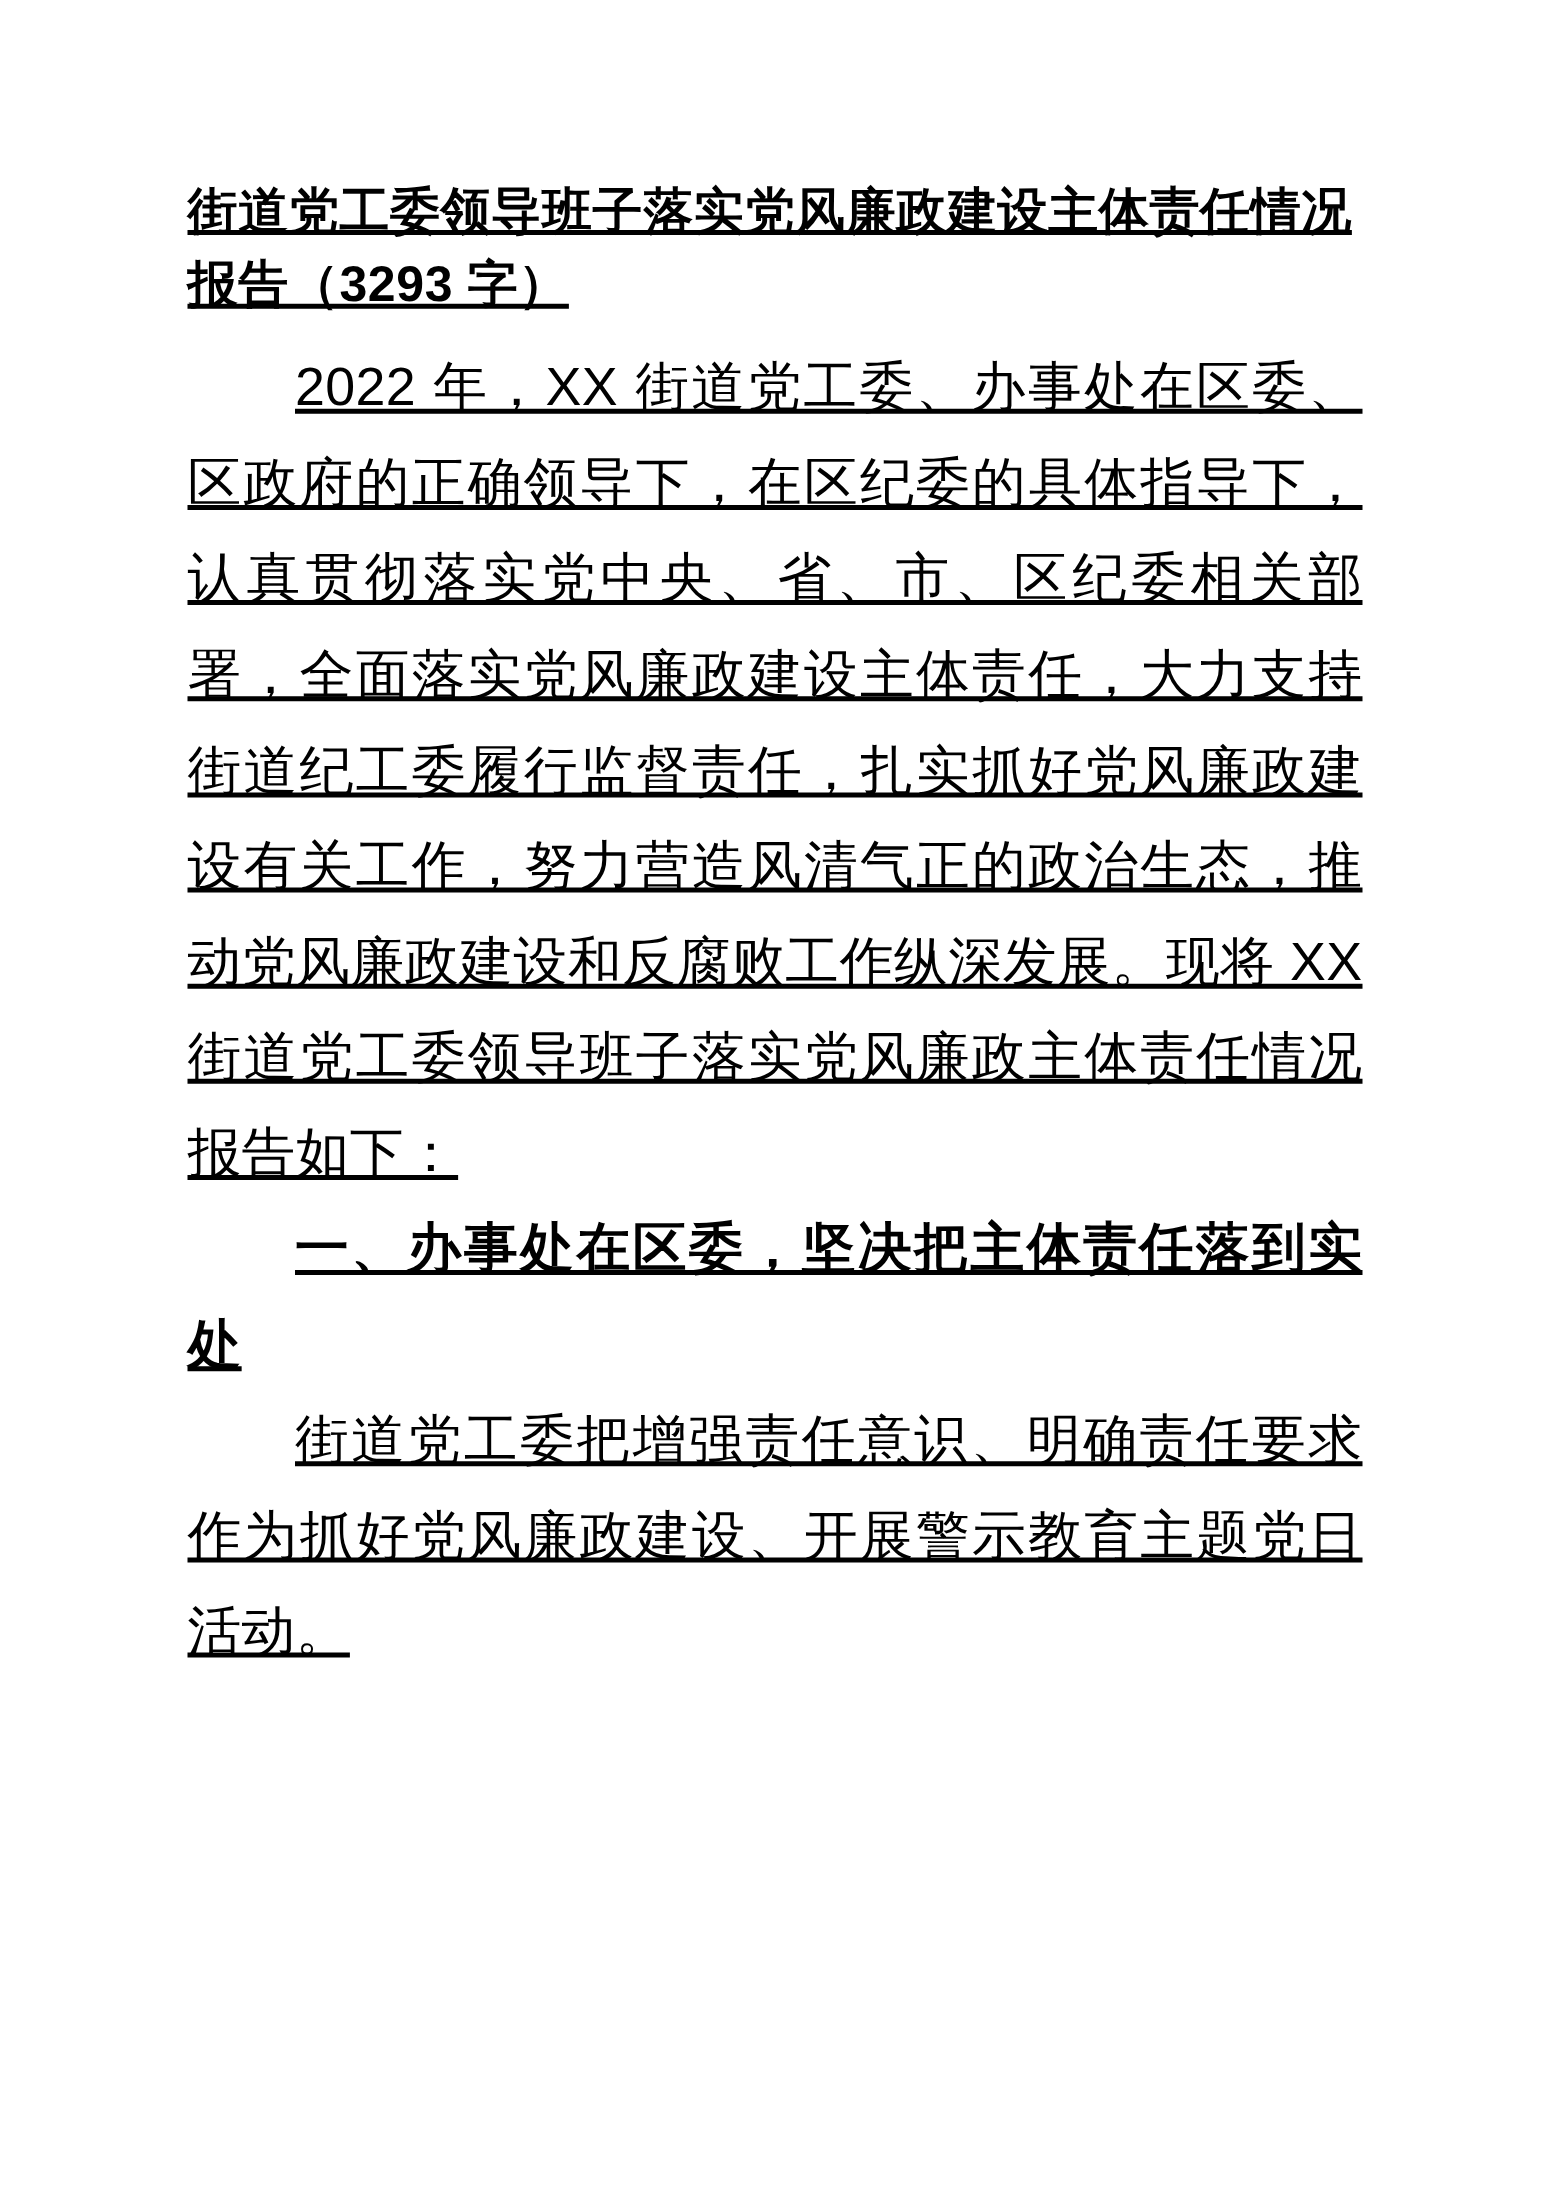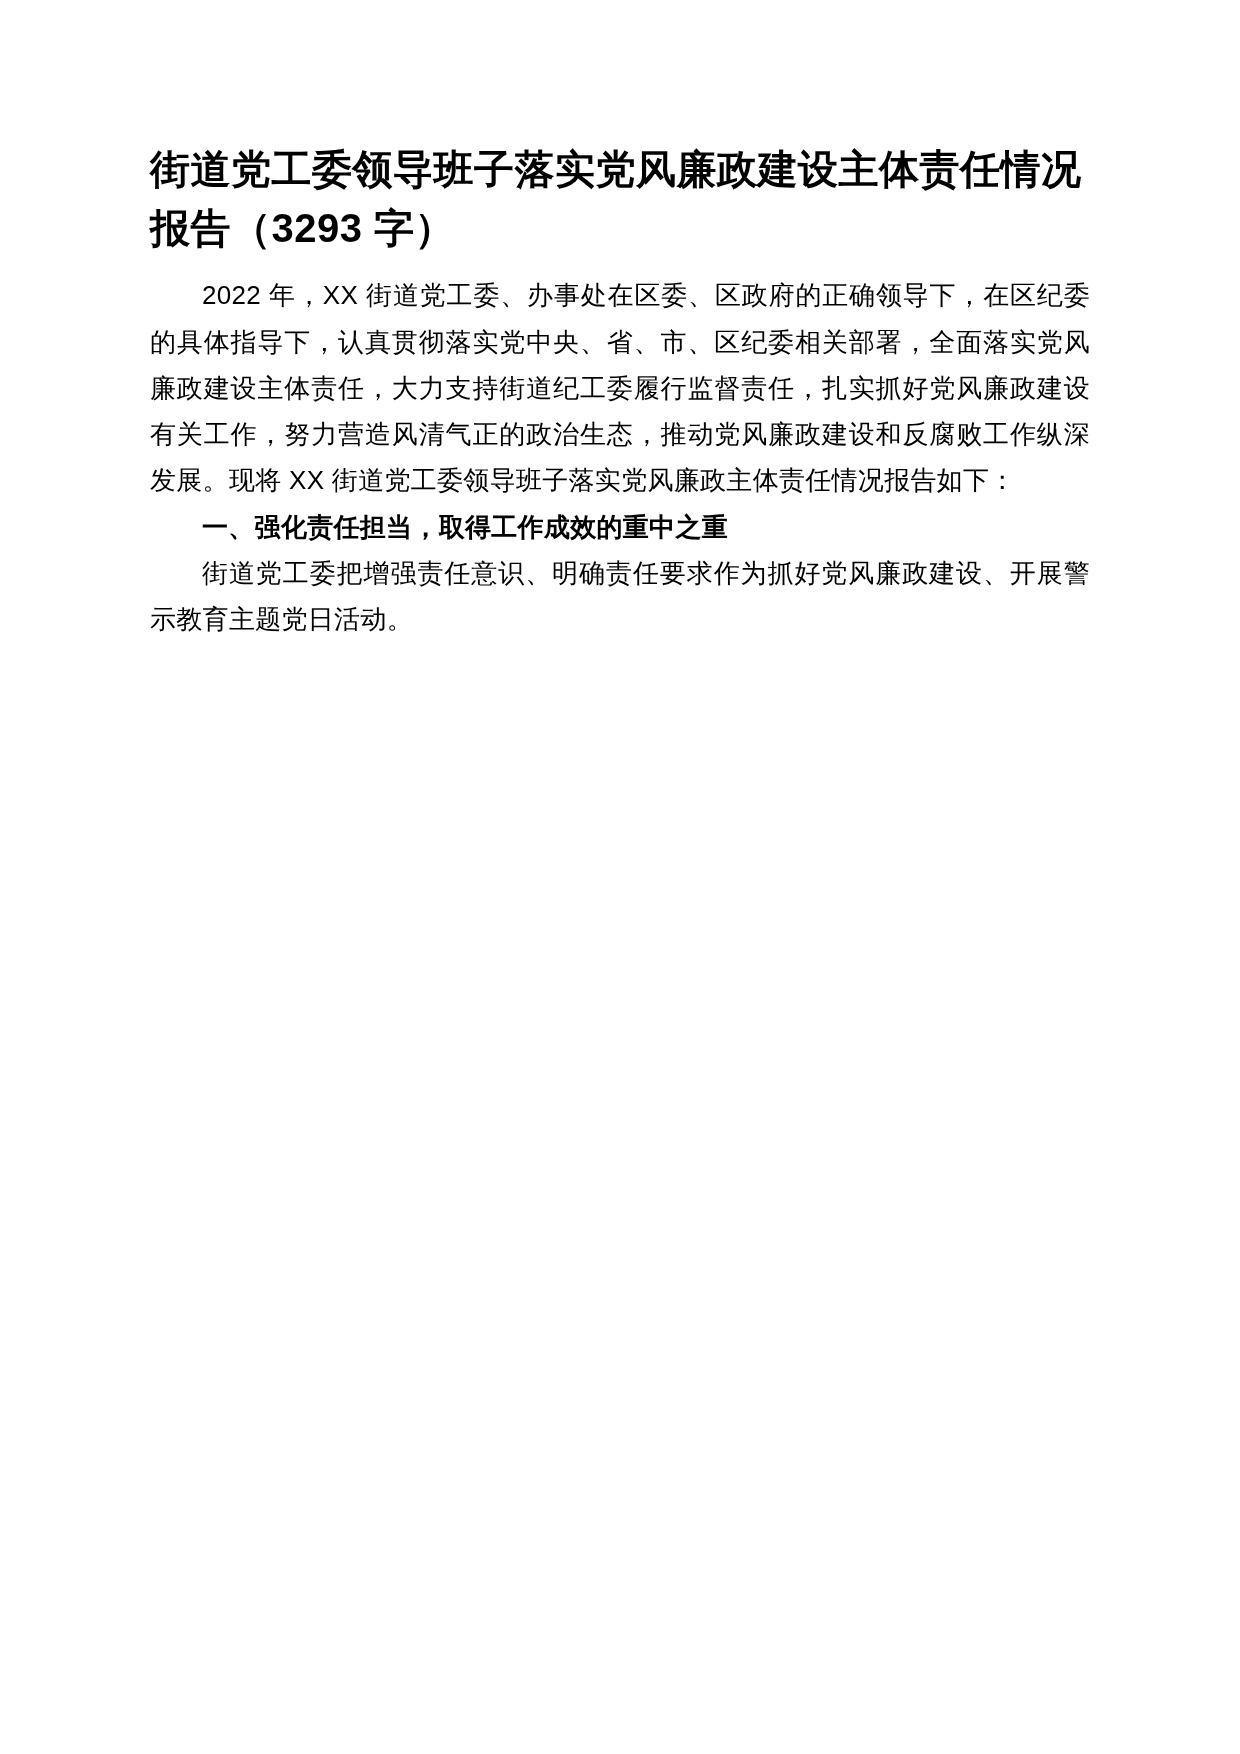--- a/index.html
+++ b/index.html
@@ -12,43 +12,44 @@
     height: 1754px;
     font-family: "Liberation Sans", sans-serif;
     color: #000000;
   }
   .page {
     box-sizing: border-box;
     width: 1240px;
     height: 1754px;
     padding: 140px 150px 120px 150px;
     background: #ffffff;
+    text-decoration: underline;
   }
   .doc-title {
     font-size: 40px;
     font-weight: bold;
     line-height: 1.48;
     letter-spacing: 0.5px;
     margin: 0 0 14px 0;
     text-align: left;
   }
   .para {
-    font-size: 26px;
+    font-size: 43px;
     line-height: 1.78;
     letter-spacing: 0.3px;
     text-align: justify;
     text-justify: inter-ideograph;
     margin: 0;
     text-indent: 2em;
   }
   .para.bold {
     font-weight: bold;
   }
 </style>
 </head>
 <body>
 
 <div class="page">
   <h1 class="doc-title">街道党工委领导班子落实党风廉政建设主体责任情况报告（3293 字）</h1>
   <p class="para">2022 年，XX 街道党工委、办事处在区委、区政府的正确领导下，在区纪委的具体指导下，认真贯彻落实党中央、省、市、区纪委相关部署，全面落实党风廉政建设主体责任，大力支持街道纪工委履行监督责任，扎实抓好党风廉政建设有关工作，努力营造风清气正的政治生态，推动党风廉政建设和反腐败工作纵深发展。现将 XX 街道党工委领导班子落实党风廉政主体责任情况报告如下：</p>
-  <p class="para bold">一、强化责任担当，取得工作成效的重中之重</p>
+  <p class="para bold">一、办事处在区委，坚决把主体责任落到实处</p>
   <p class="para">街道党工委把增强责任意识、明确责任要求作为抓好党风廉政建设、开展警示教育主题党日活动。</p>
 </div>
 
 </body></html>

